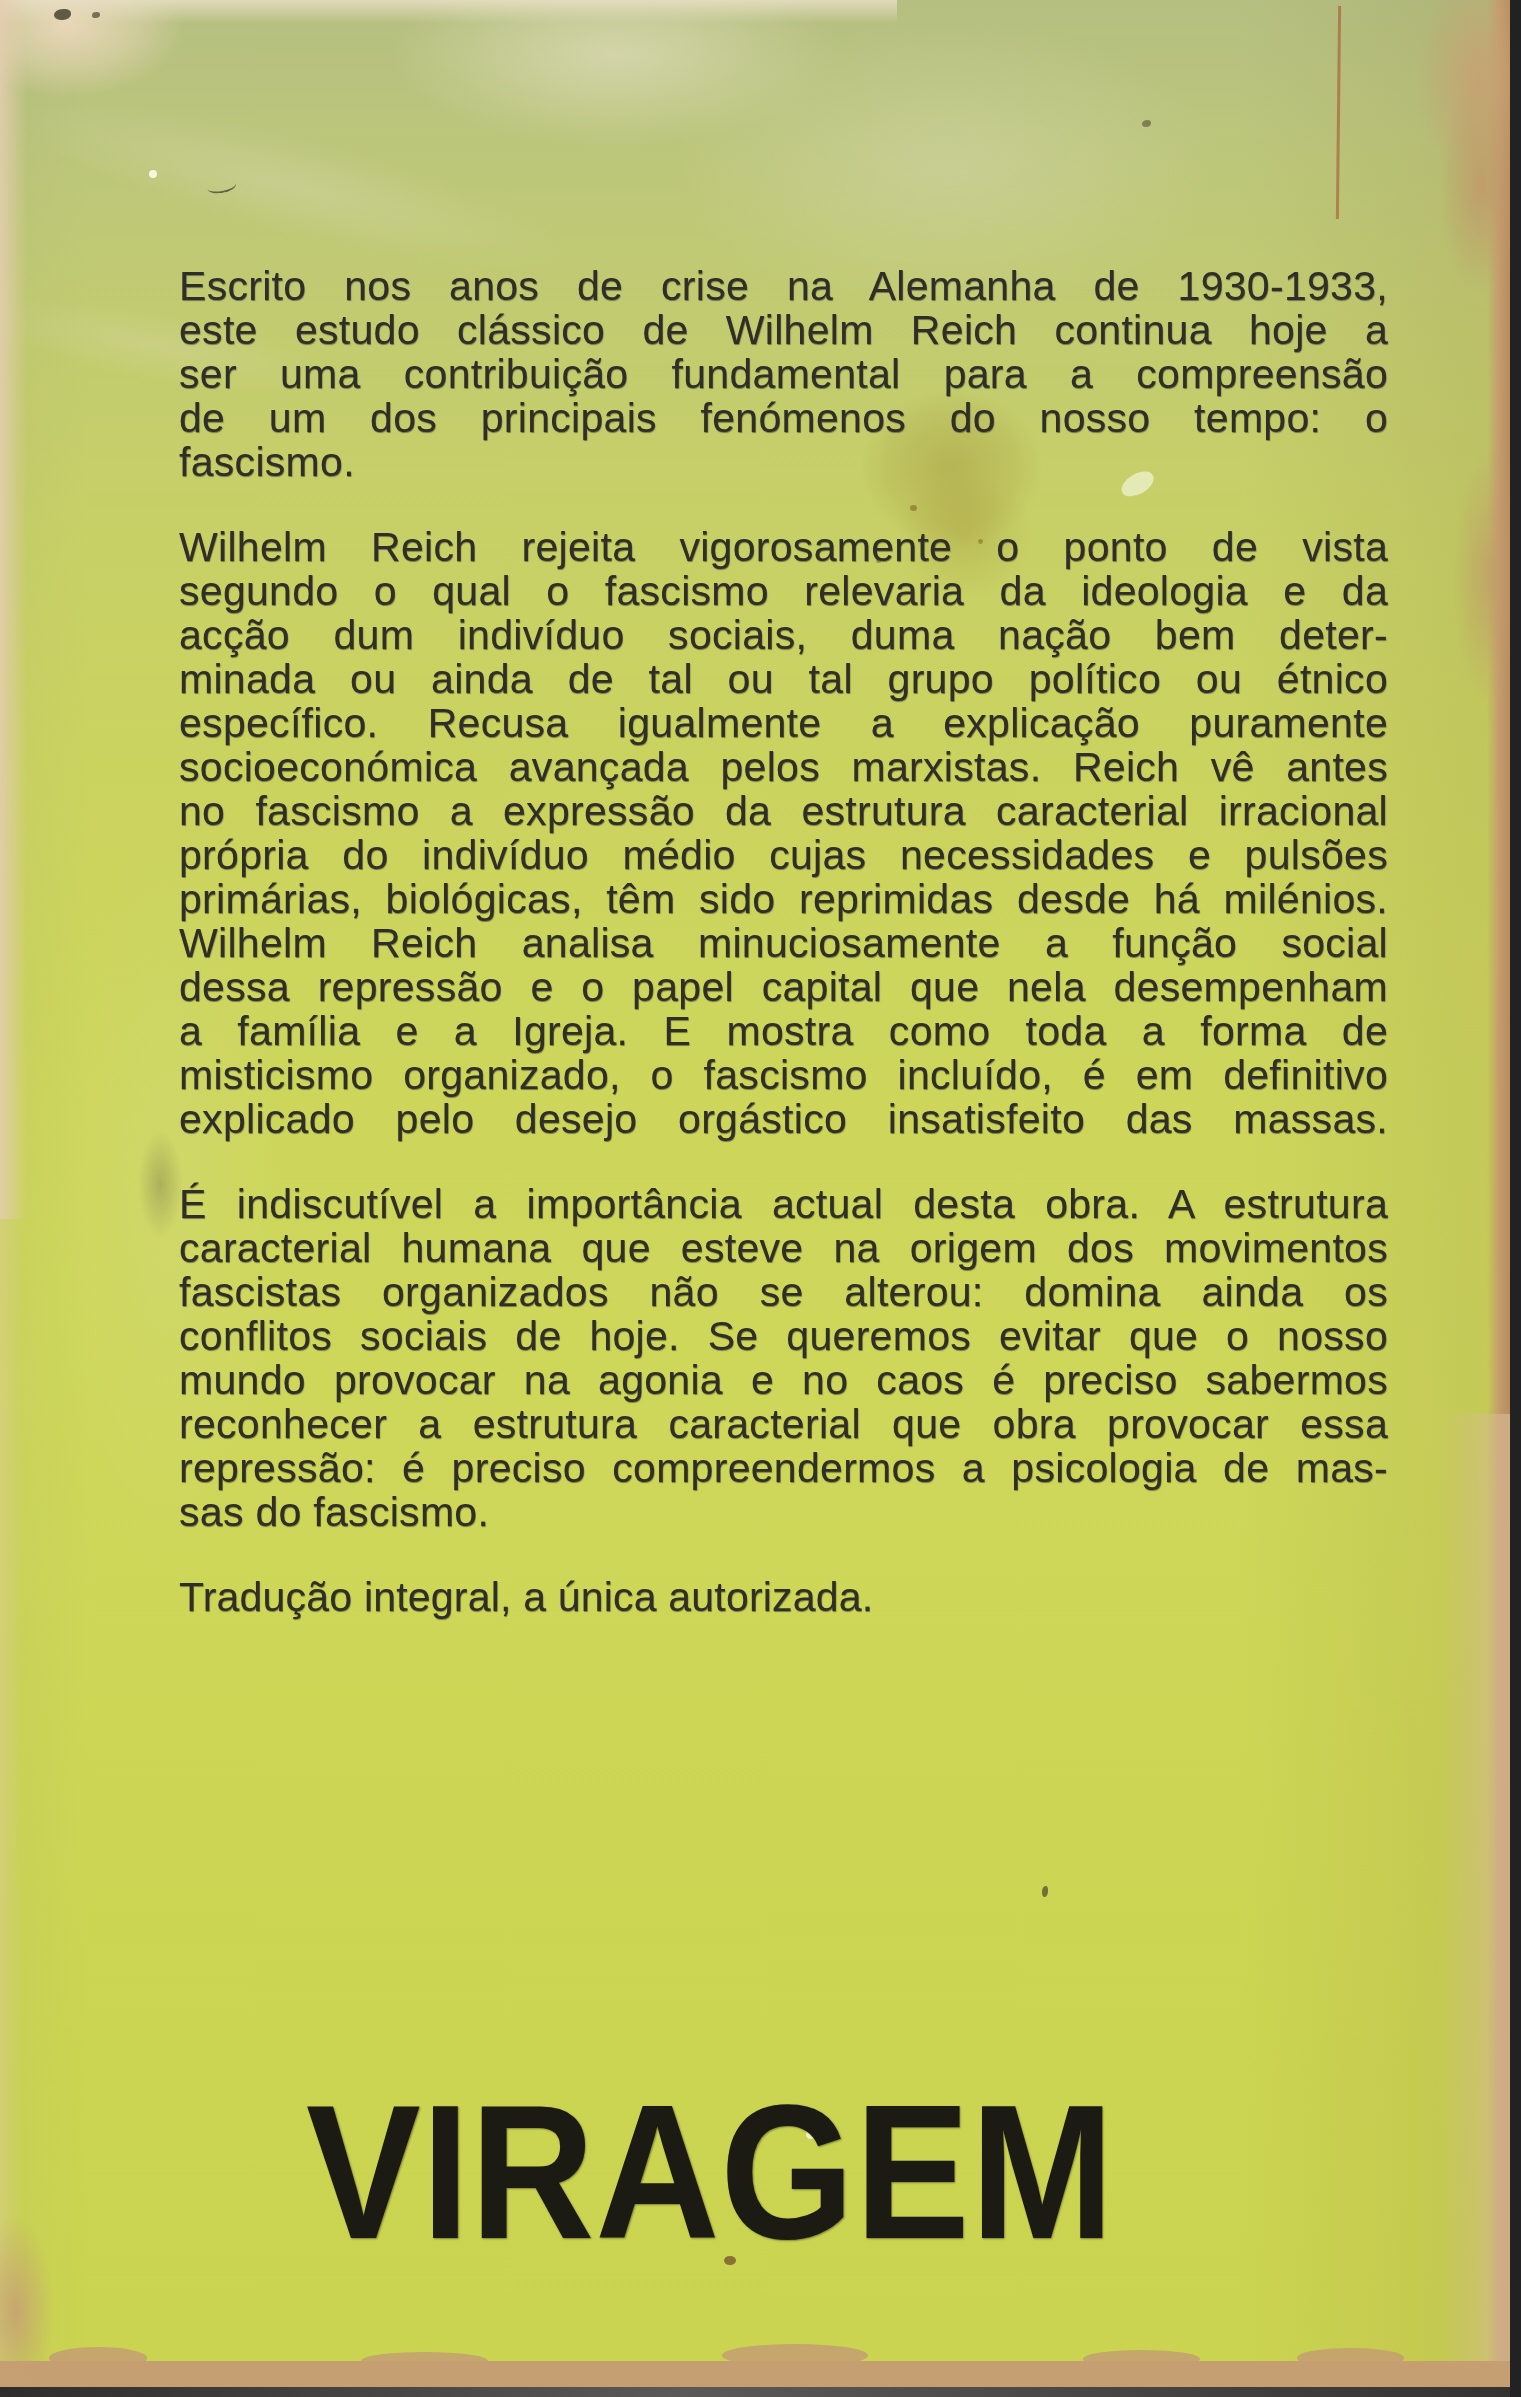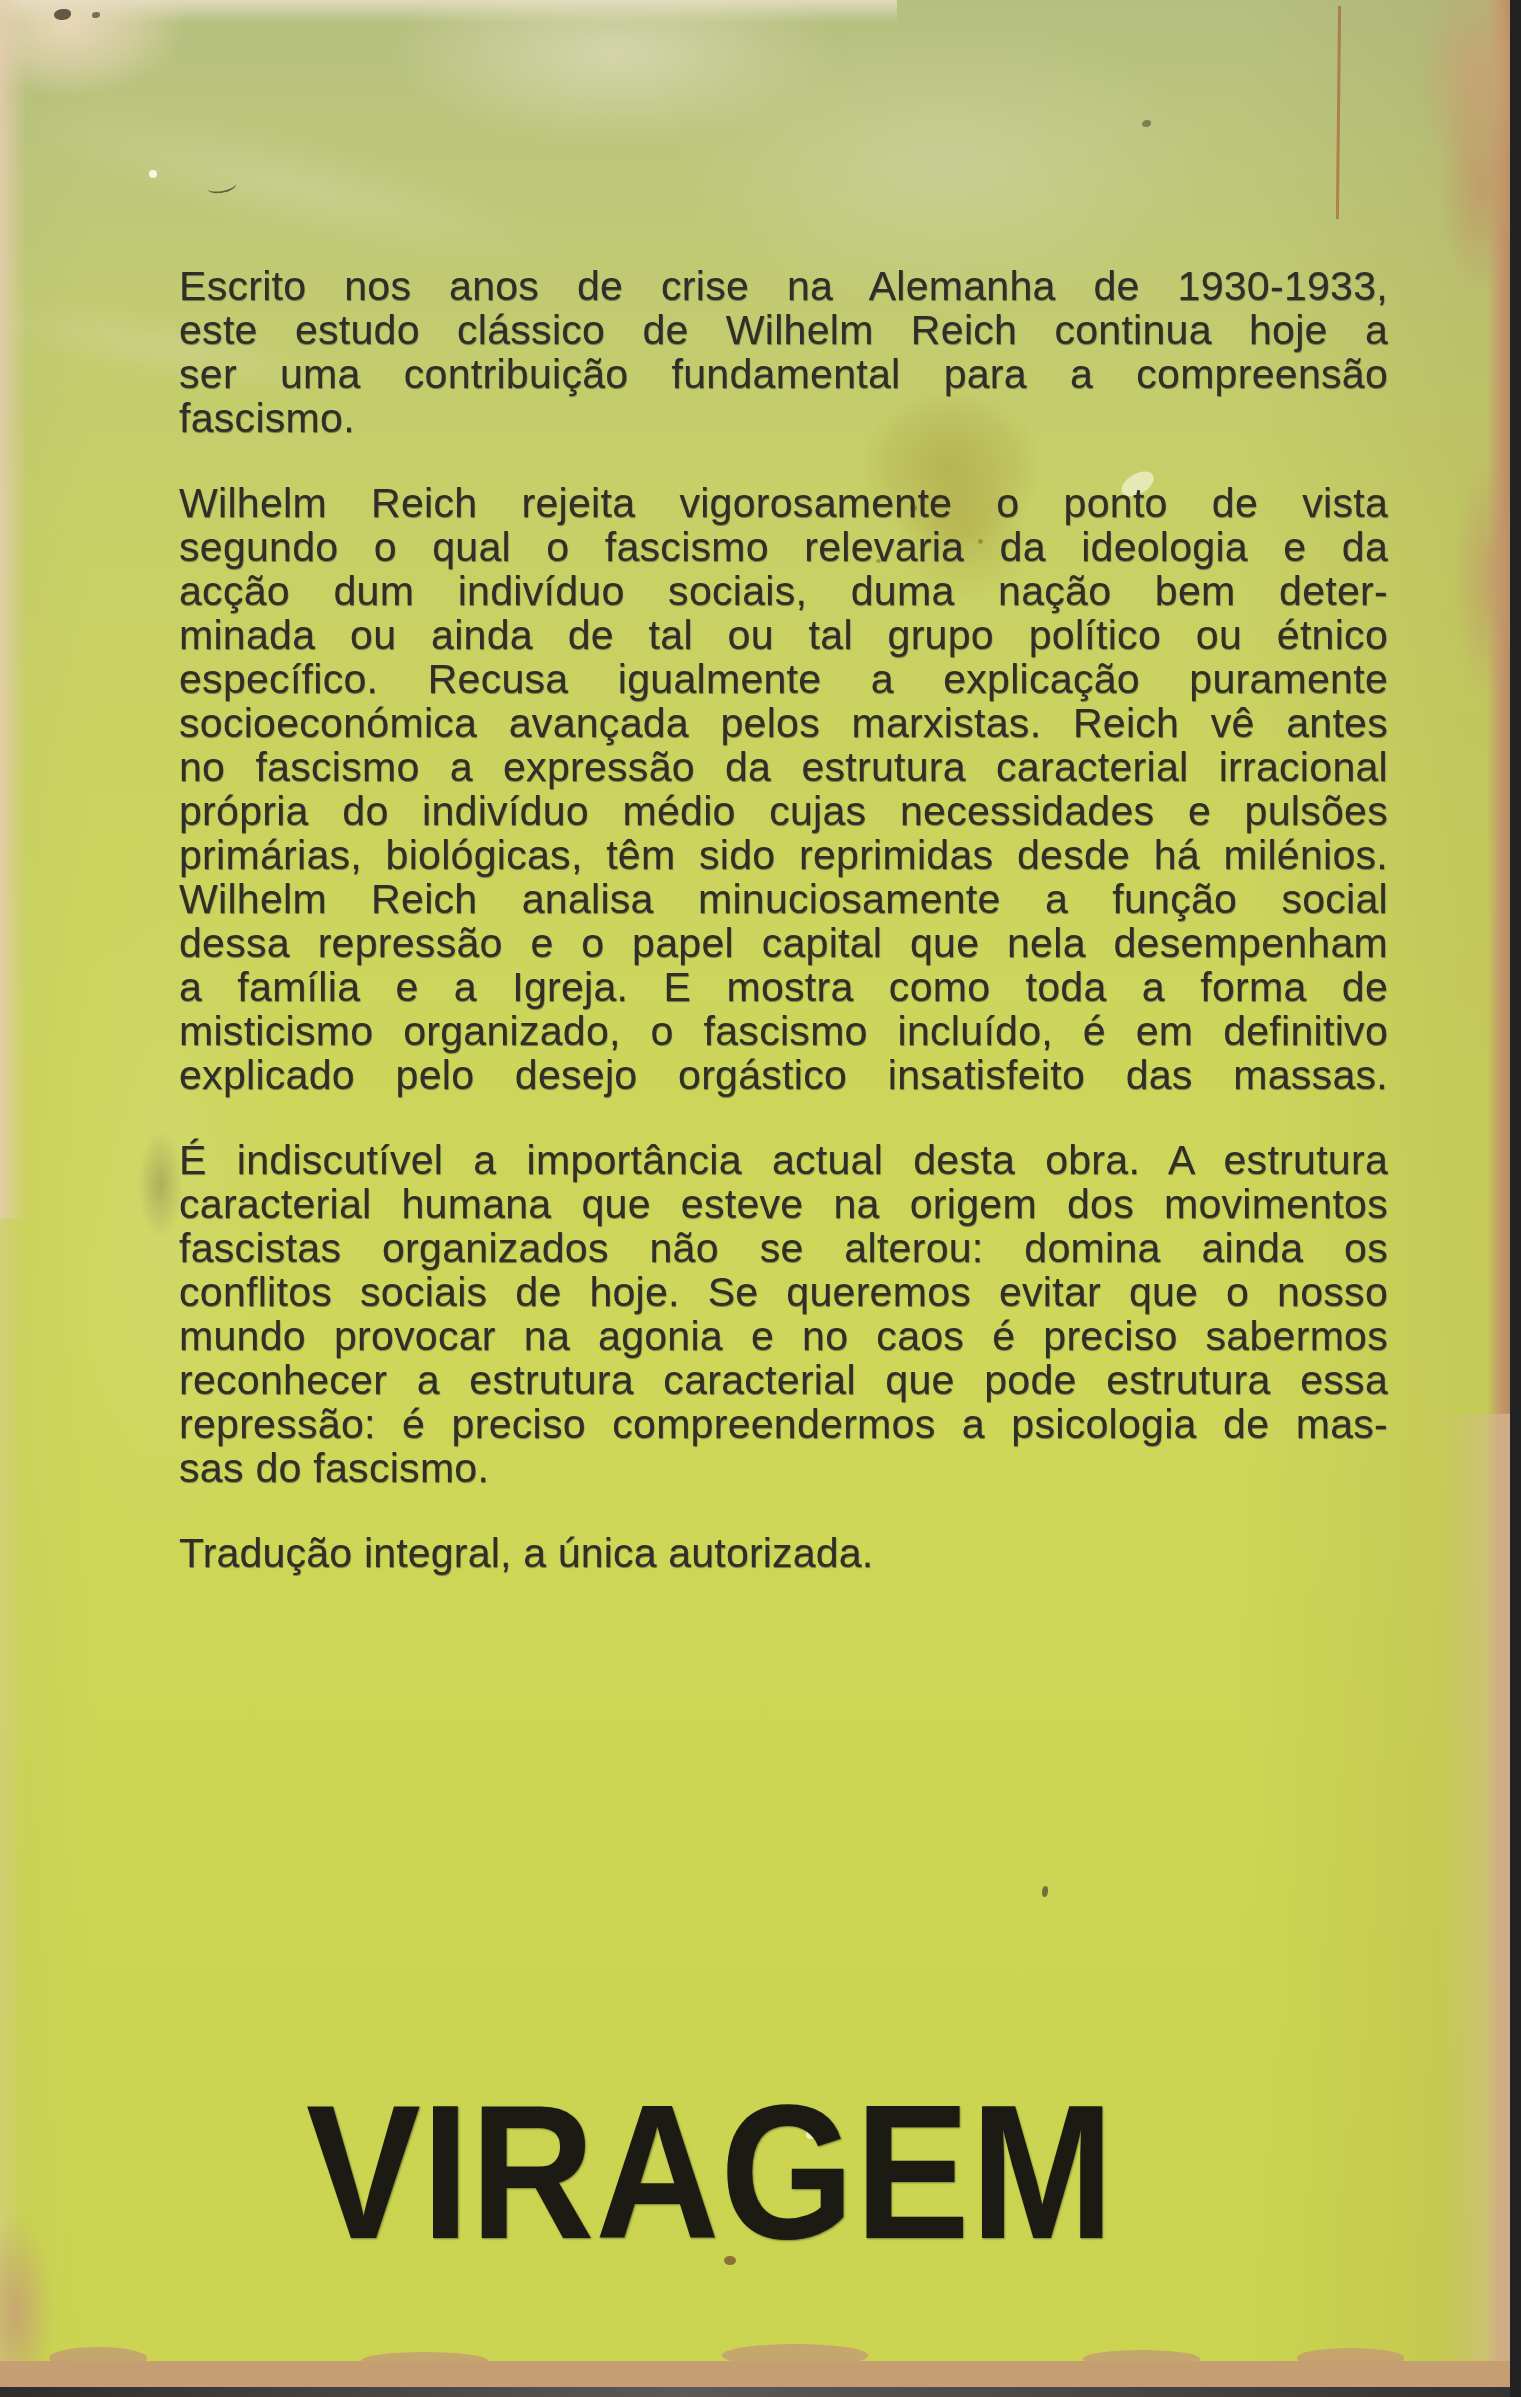--- a/index.html
+++ b/index.html
@@ -137,20 +137,21 @@
   <div class="bump bump5"></div>
   <div class="edge-bottom-tan"></div>
   <div class="corner-tan-bl"></div>
   <div class="edge-bottom-dark"></div>
 
   <div class="textblock" id="textblock">
       <div class="para">
         <div class="line">Escrito nos anos de crise na Alemanha de 1930-1933,</div>
         <div class="line">este estudo clássico de Wilhelm Reich continua hoje a</div>
         <div class="line">ser uma contribuição fundamental para a compreensão</div>
+        <div class="line">de um dos principais fenómenos do nosso tempo: o</div>
         <div class="line line-left">fascismo.</div>
       </div>
       <div class="para">
         <div class="line">Wilhelm Reich rejeita vigorosamente o ponto de vista</div>
         <div class="line">segundo o qual o fascismo relevaria da ideologia e da</div>
         <div class="line">acção dum indivíduo sociais, duma nação bem deter-</div>
         <div class="line">minada ou ainda de tal ou tal grupo político ou étnico</div>
         <div class="line">específico. Recusa igualmente a explicação puramente</div>
         <div class="line">socioeconómica avançada pelos marxistas. Reich vê antes</div>
         <div class="line">no fascismo a expressão da estrutura caracterial irracional</div>
@@ -161,21 +162,21 @@
         <div class="line">a família e a Igreja. E mostra como toda a forma de</div>
         <div class="line">misticismo organizado, o fascismo incluído, é em definitivo</div>
         <div class="line">explicado pelo desejo orgástico insatisfeito das massas.</div>
       </div>
       <div class="para">
         <div class="line">É indiscutível a importância actual desta obra. A estrutura</div>
         <div class="line">caracterial humana que esteve na origem dos movimentos</div>
         <div class="line">fascistas organizados não se alterou: domina ainda os</div>
         <div class="line">conflitos sociais de hoje. Se queremos evitar que o nosso</div>
         <div class="line">mundo provocar na agonia e no caos é preciso sabermos</div>
-        <div class="line">reconhecer a estrutura caracterial que pode estrutura essa</div>
+        <div class="line">reconhecer a estrutura caracterial que obra provocar essa</div>
         <div class="line">repressão: é preciso compreendermos a psicologia de mas-</div>
         <div class="line line-left">sas do fascismo.</div>
       </div>
       <div class="para bold">
         <div class="line line-left">Tradução integral, a única autorizada.</div>
       </div>
     </div>
 
   <div class="logo">VIRAGEM</div>
 

